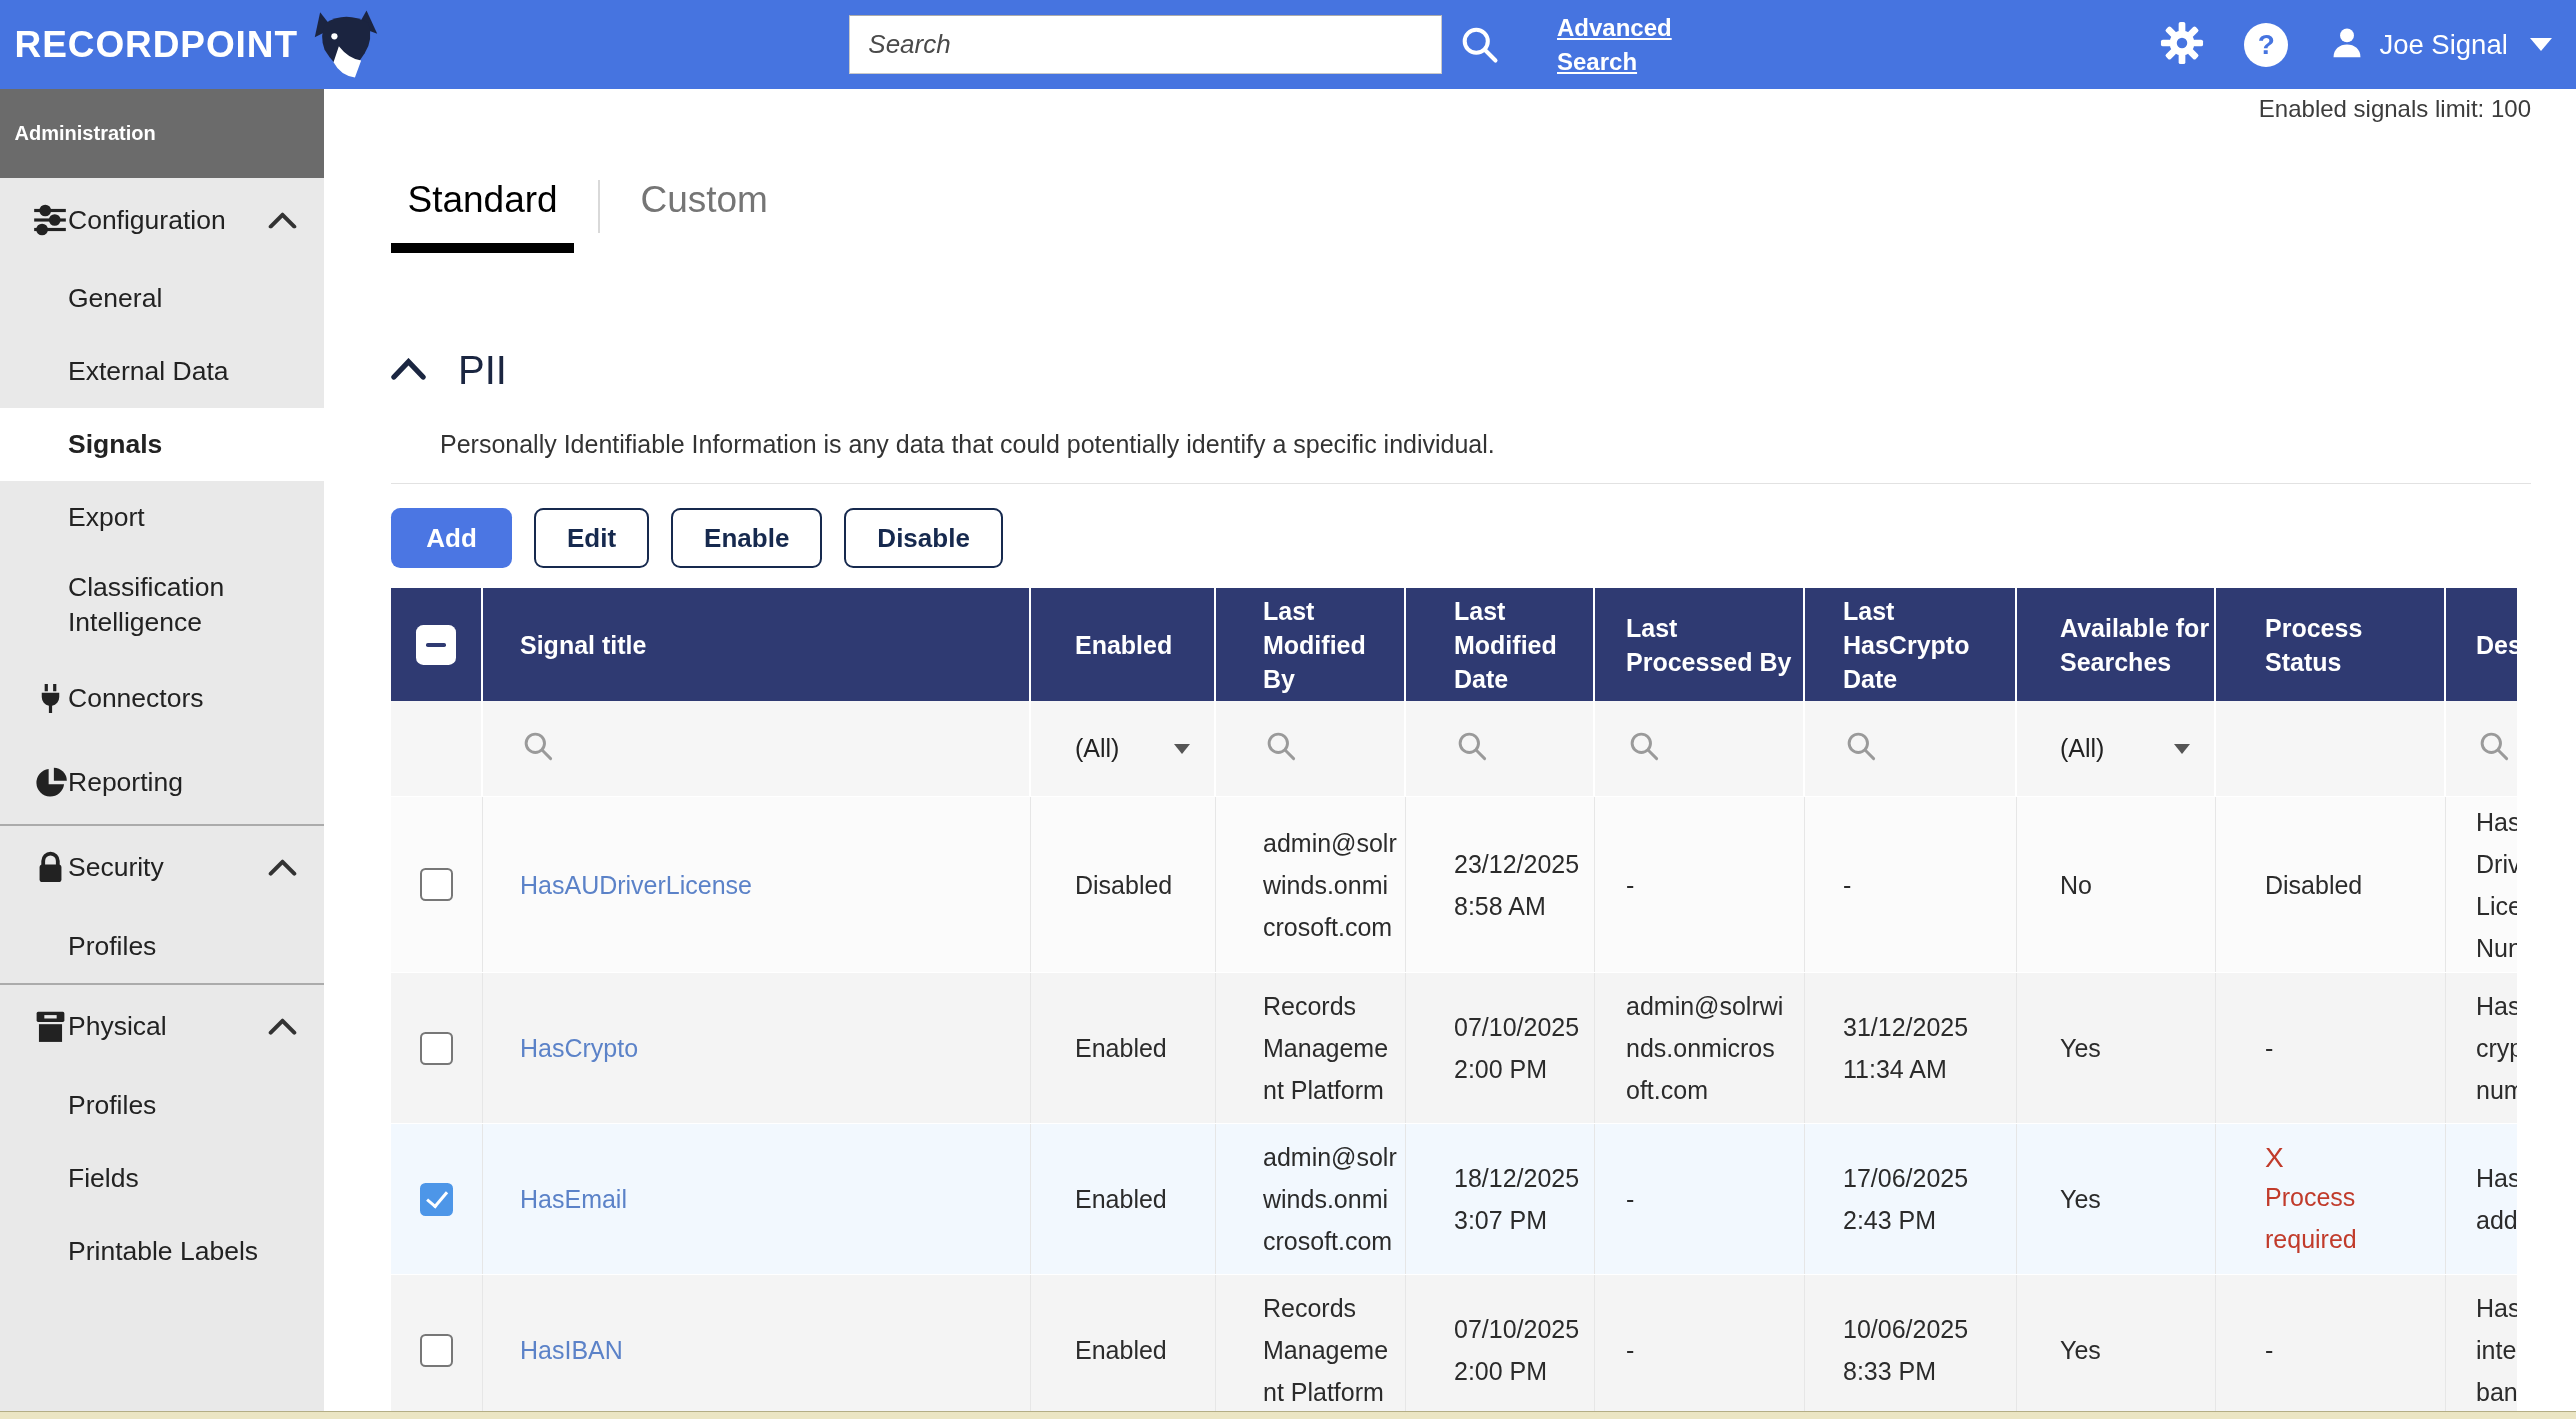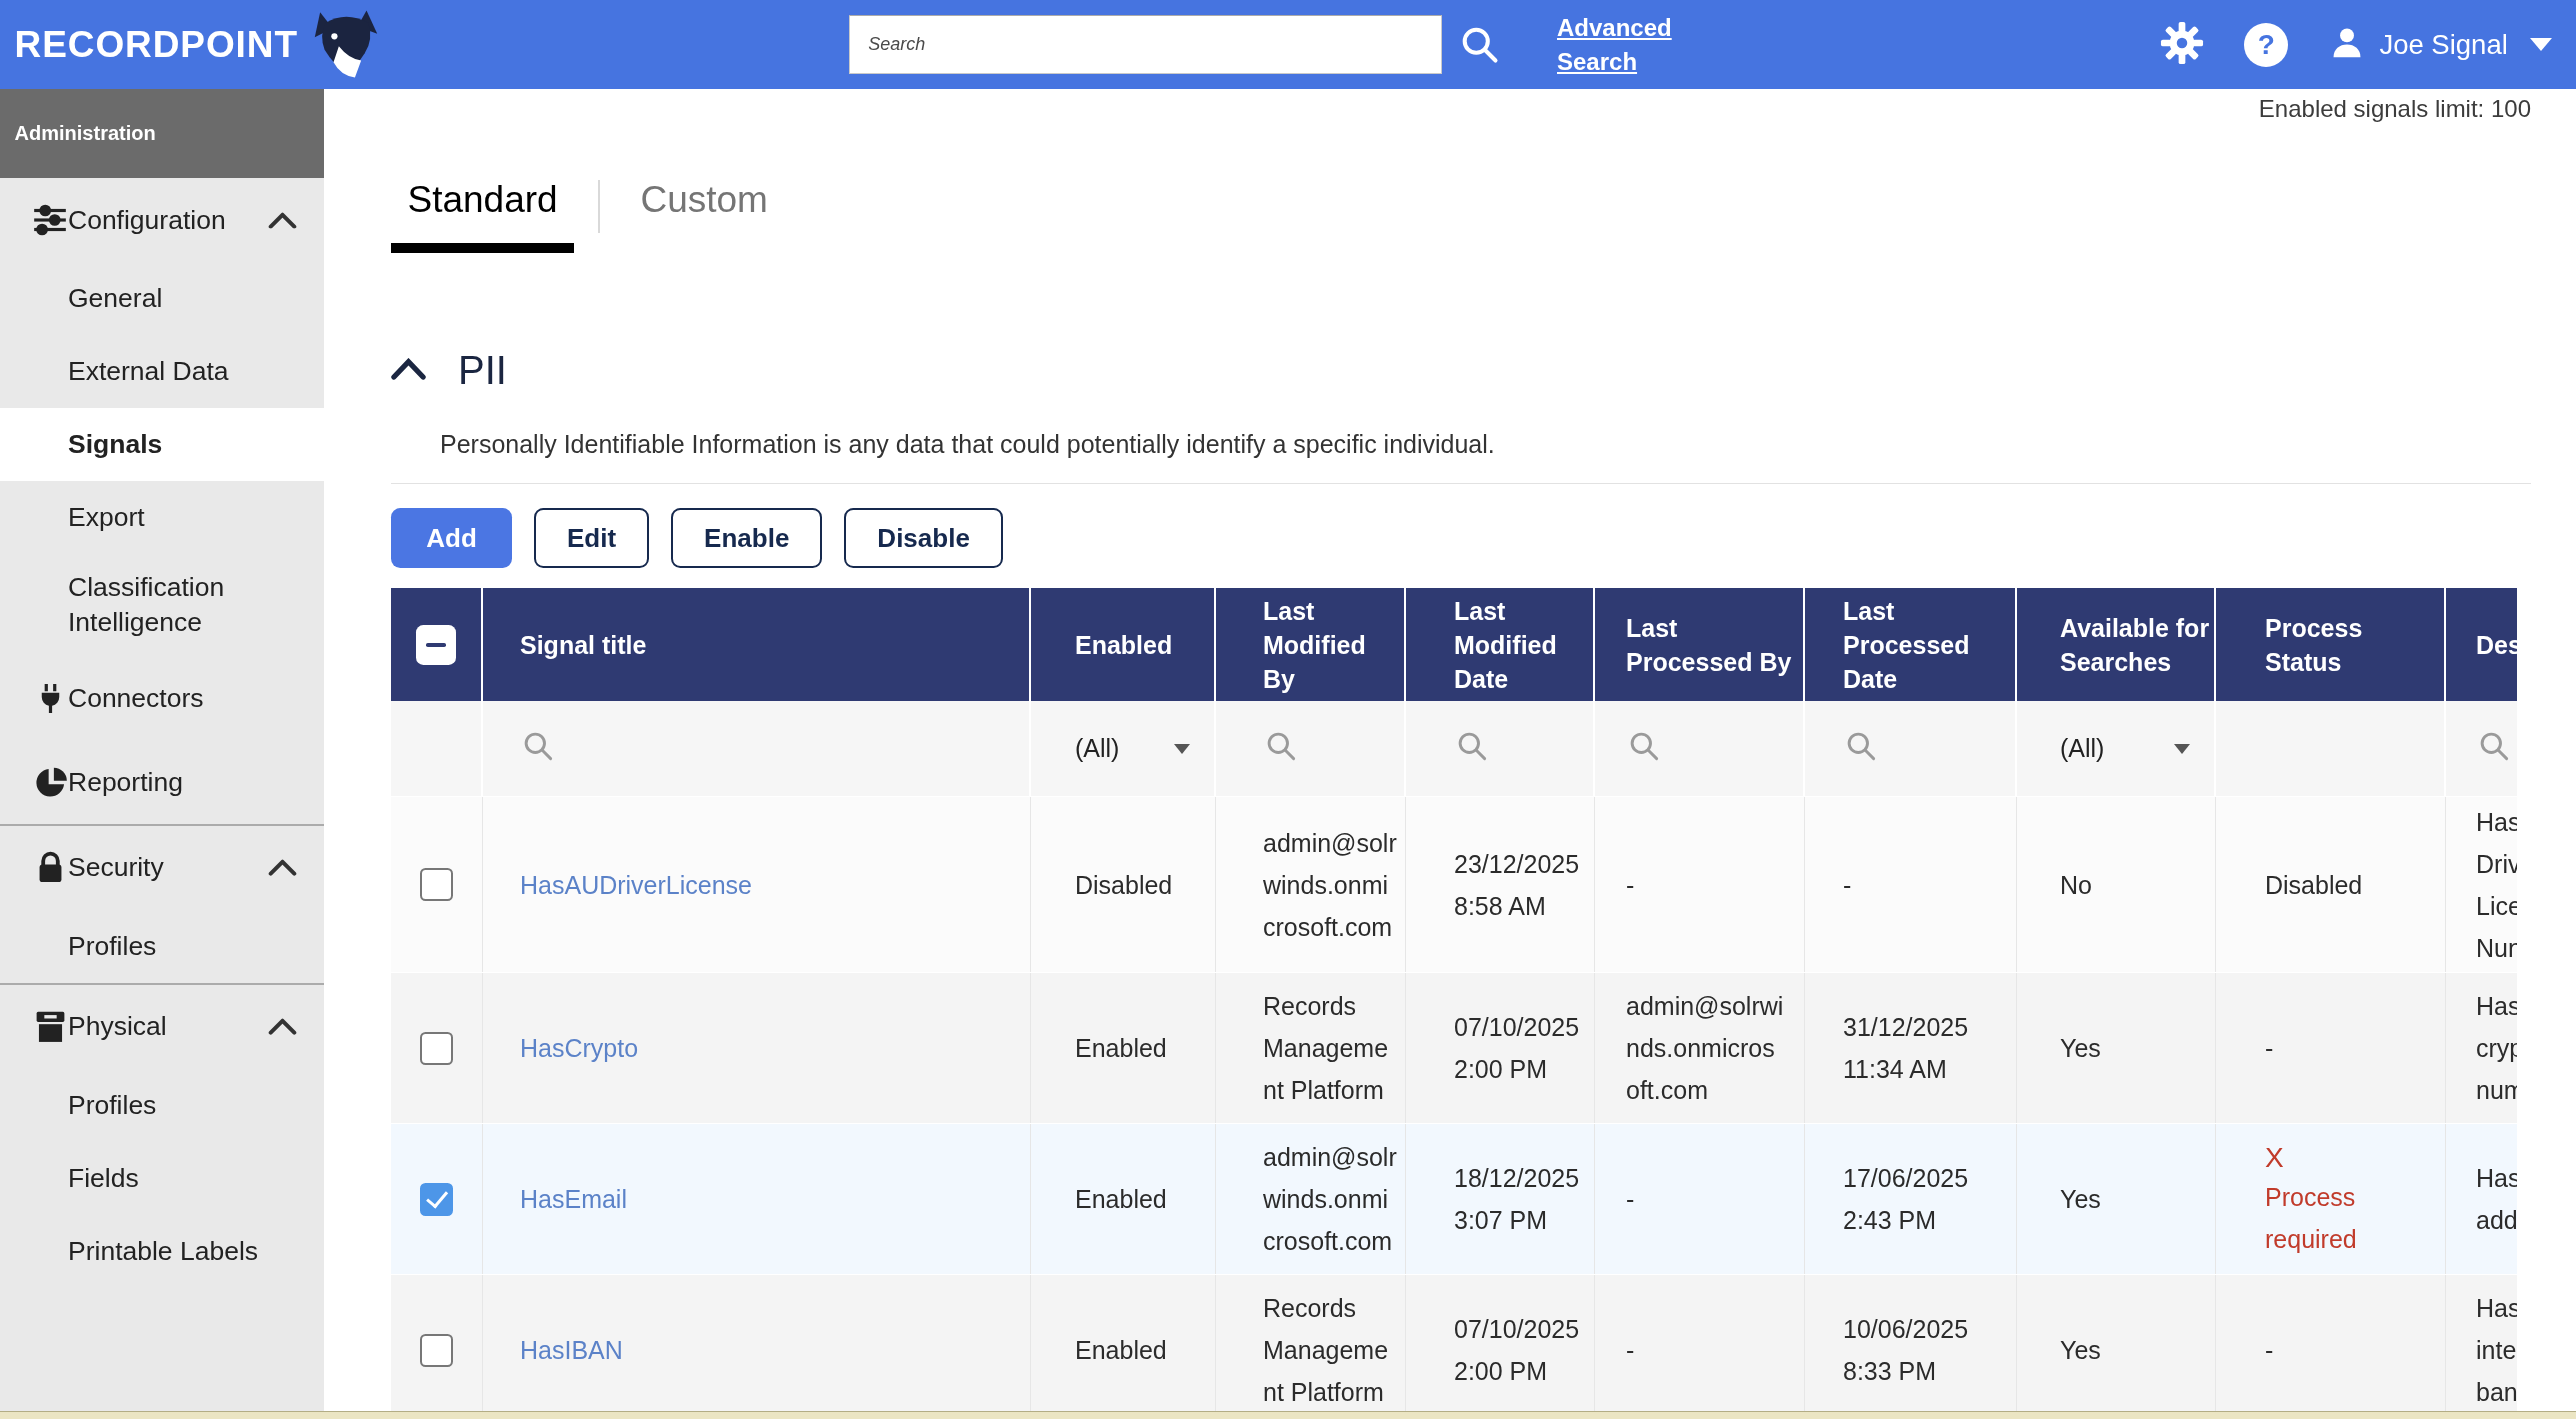--- a/index.html
+++ b/index.html
@@ -9,21 +9,21 @@
     --topbar:#4674E0; --thead:#2F3A72; --accent:#4B76E3; --link:#5B82C8;
     --red:#C13B2B; --selrow:#F2F8FE;
   }
 
   
   .topbar{ position:absolute; left:0; top:0; width:2576px; height:89px; background:var(--topbar); }
   .brand{ position:absolute; left:14.6px; top:0; height:89px; display:flex; align-items:center; gap:14.6px; }
   .brand-text{ color:#fff; font-size:37px; font-weight:bold; letter-spacing:0.9px; }
   .search-wrap{ position:absolute; left:849px; top:14.6px; width:593px; height:59px; }
   .search-input{ width:100%; height:100%; border:1.8px solid #c9c9c9; border-top-color:#ababab;
-    font-size:18px; font-style:italic; padding:0 18.3px; color:#333; background:#fff;
+    font-size:26px; font-style:italic; padding:0 18.3px; color:#333; background:#fff;
     font-family:"Liberation Sans", sans-serif; outline:none; }
   .search-input::placeholder{ color:#4a4a4a; font-style:italic; }
   .search-go{ position:absolute; left:1457px; top:22px; }
   .adv-search{ position:absolute; left:1557px; top:11px; width:169px; color:#fff;
     font-weight:bold; font-size:24px; line-height:34px;text-decoration:underline; }
   .topbar-right{ position:absolute; right:24px; top:0; height:89px; display:flex; align-items:center; gap:40px; }
   .help-circle{ width:44px; height:44px; border-radius:50%; background:#fff; color:var(--topbar);
     font-size:28px; font-weight:bold; display:flex; align-items:center; justify-content:center; }
   .user-wrap{ display:flex; align-items:center; gap:13px; }
   .user-name{ color:#fff; font-size:27.5px; }
@@ -300,21 +300,21 @@
           <div class="th c-cb">
             <span class="hdr-cb">
                 <span class="minus"></span>
               </span>
           </div>
           <div class="th c-sig">Signal title</div>
           <div class="th c-en">Enabled</div>
           <div class="th c-lmb">Last Modified By</div>
           <div class="th c-lmd">Last Modified Date</div>
           <div class="th c-lpb">Last Processed By</div>
-          <div class="th c-lpd">Last Processed Date</div>
+          <div class="th c-lpd">Last HasCrypto Date</div>
           <div class="th c-av">Available for Searches</div>
           <div class="th c-ps">Process Status</div>
           <div class="th c-de">Des</div>
         </div>
 
         <div class="tfilter">
           <div class="tf c-cb"></div>
           <div class="tf c-sig">
             <span>
               <svg width="35" height="35" viewBox="0 0 24 24" fill="none" stroke="#9a9a9a" stroke-width="2" stroke-linecap="round">

